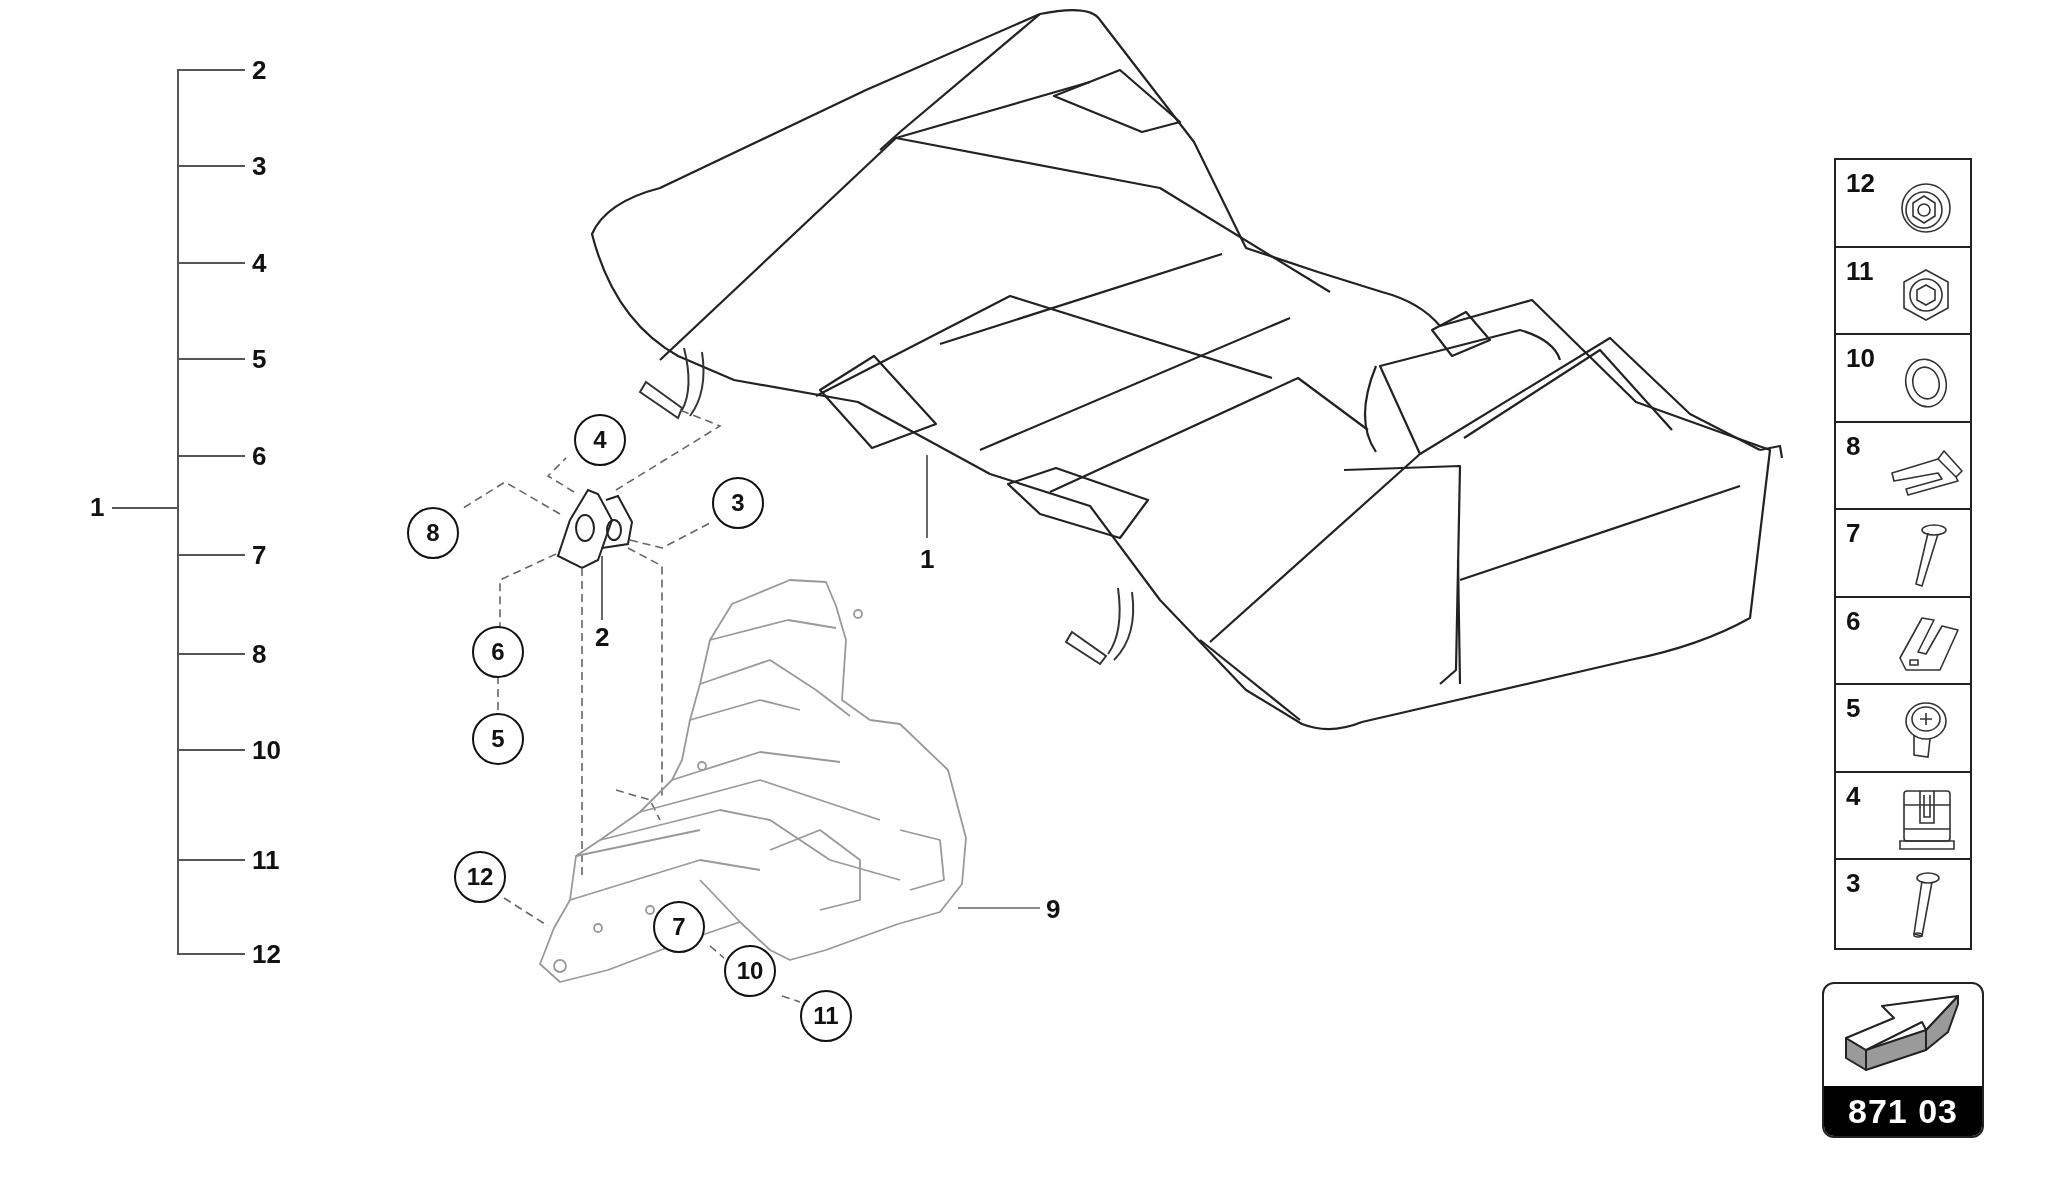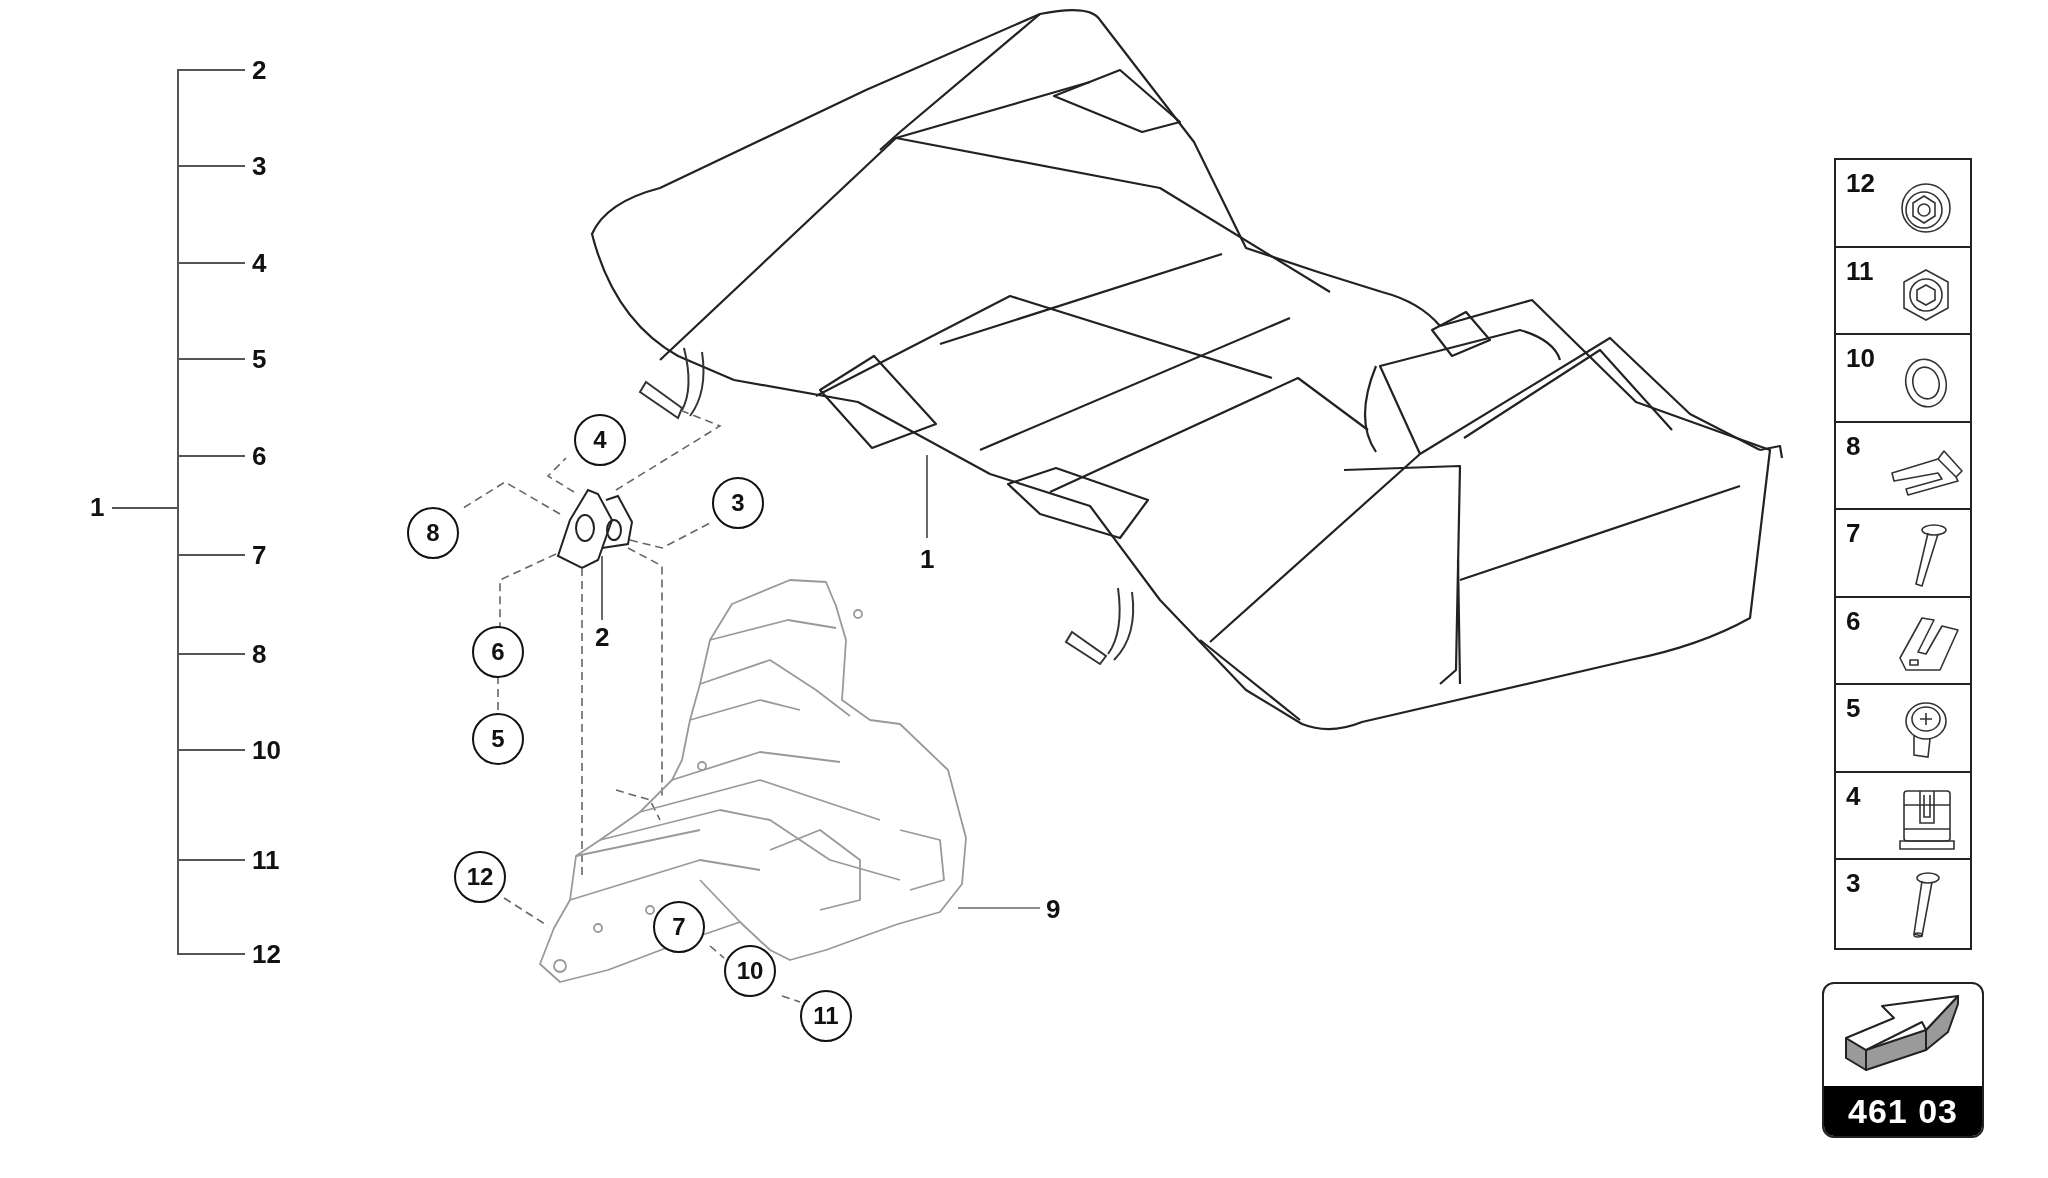--- a/index.html
+++ b/index.html
@@ -265,14 +265,14 @@
 
 <div id="badge">
   <svg style="position:absolute; left:18px; top:14px;" width="124" height="88" viewBox="0 0 124 88">
     <g stroke="#222" stroke-width="2" stroke-linejoin="round">
       <polygon points="4,40 4,60 24,72 24,52" fill="#9a9a9a"></polygon>
       <polygon points="24,52 24,72 84,52 84,32" fill="#9a9a9a"></polygon>
       <polygon points="84,32 84,52 106,34 116,6 116,-2" fill="#9a9a9a"></polygon>
       <polygon points="4,40 52,20 40,8 116,-2 84,32 80,24 24,52" fill="#ffffff"></polygon>
     </g>
   </svg>
-  <div class="badge-label">461 03</div>
+  <div class="badge-label">871 03</div>
 </div>
 
 </body></html>

